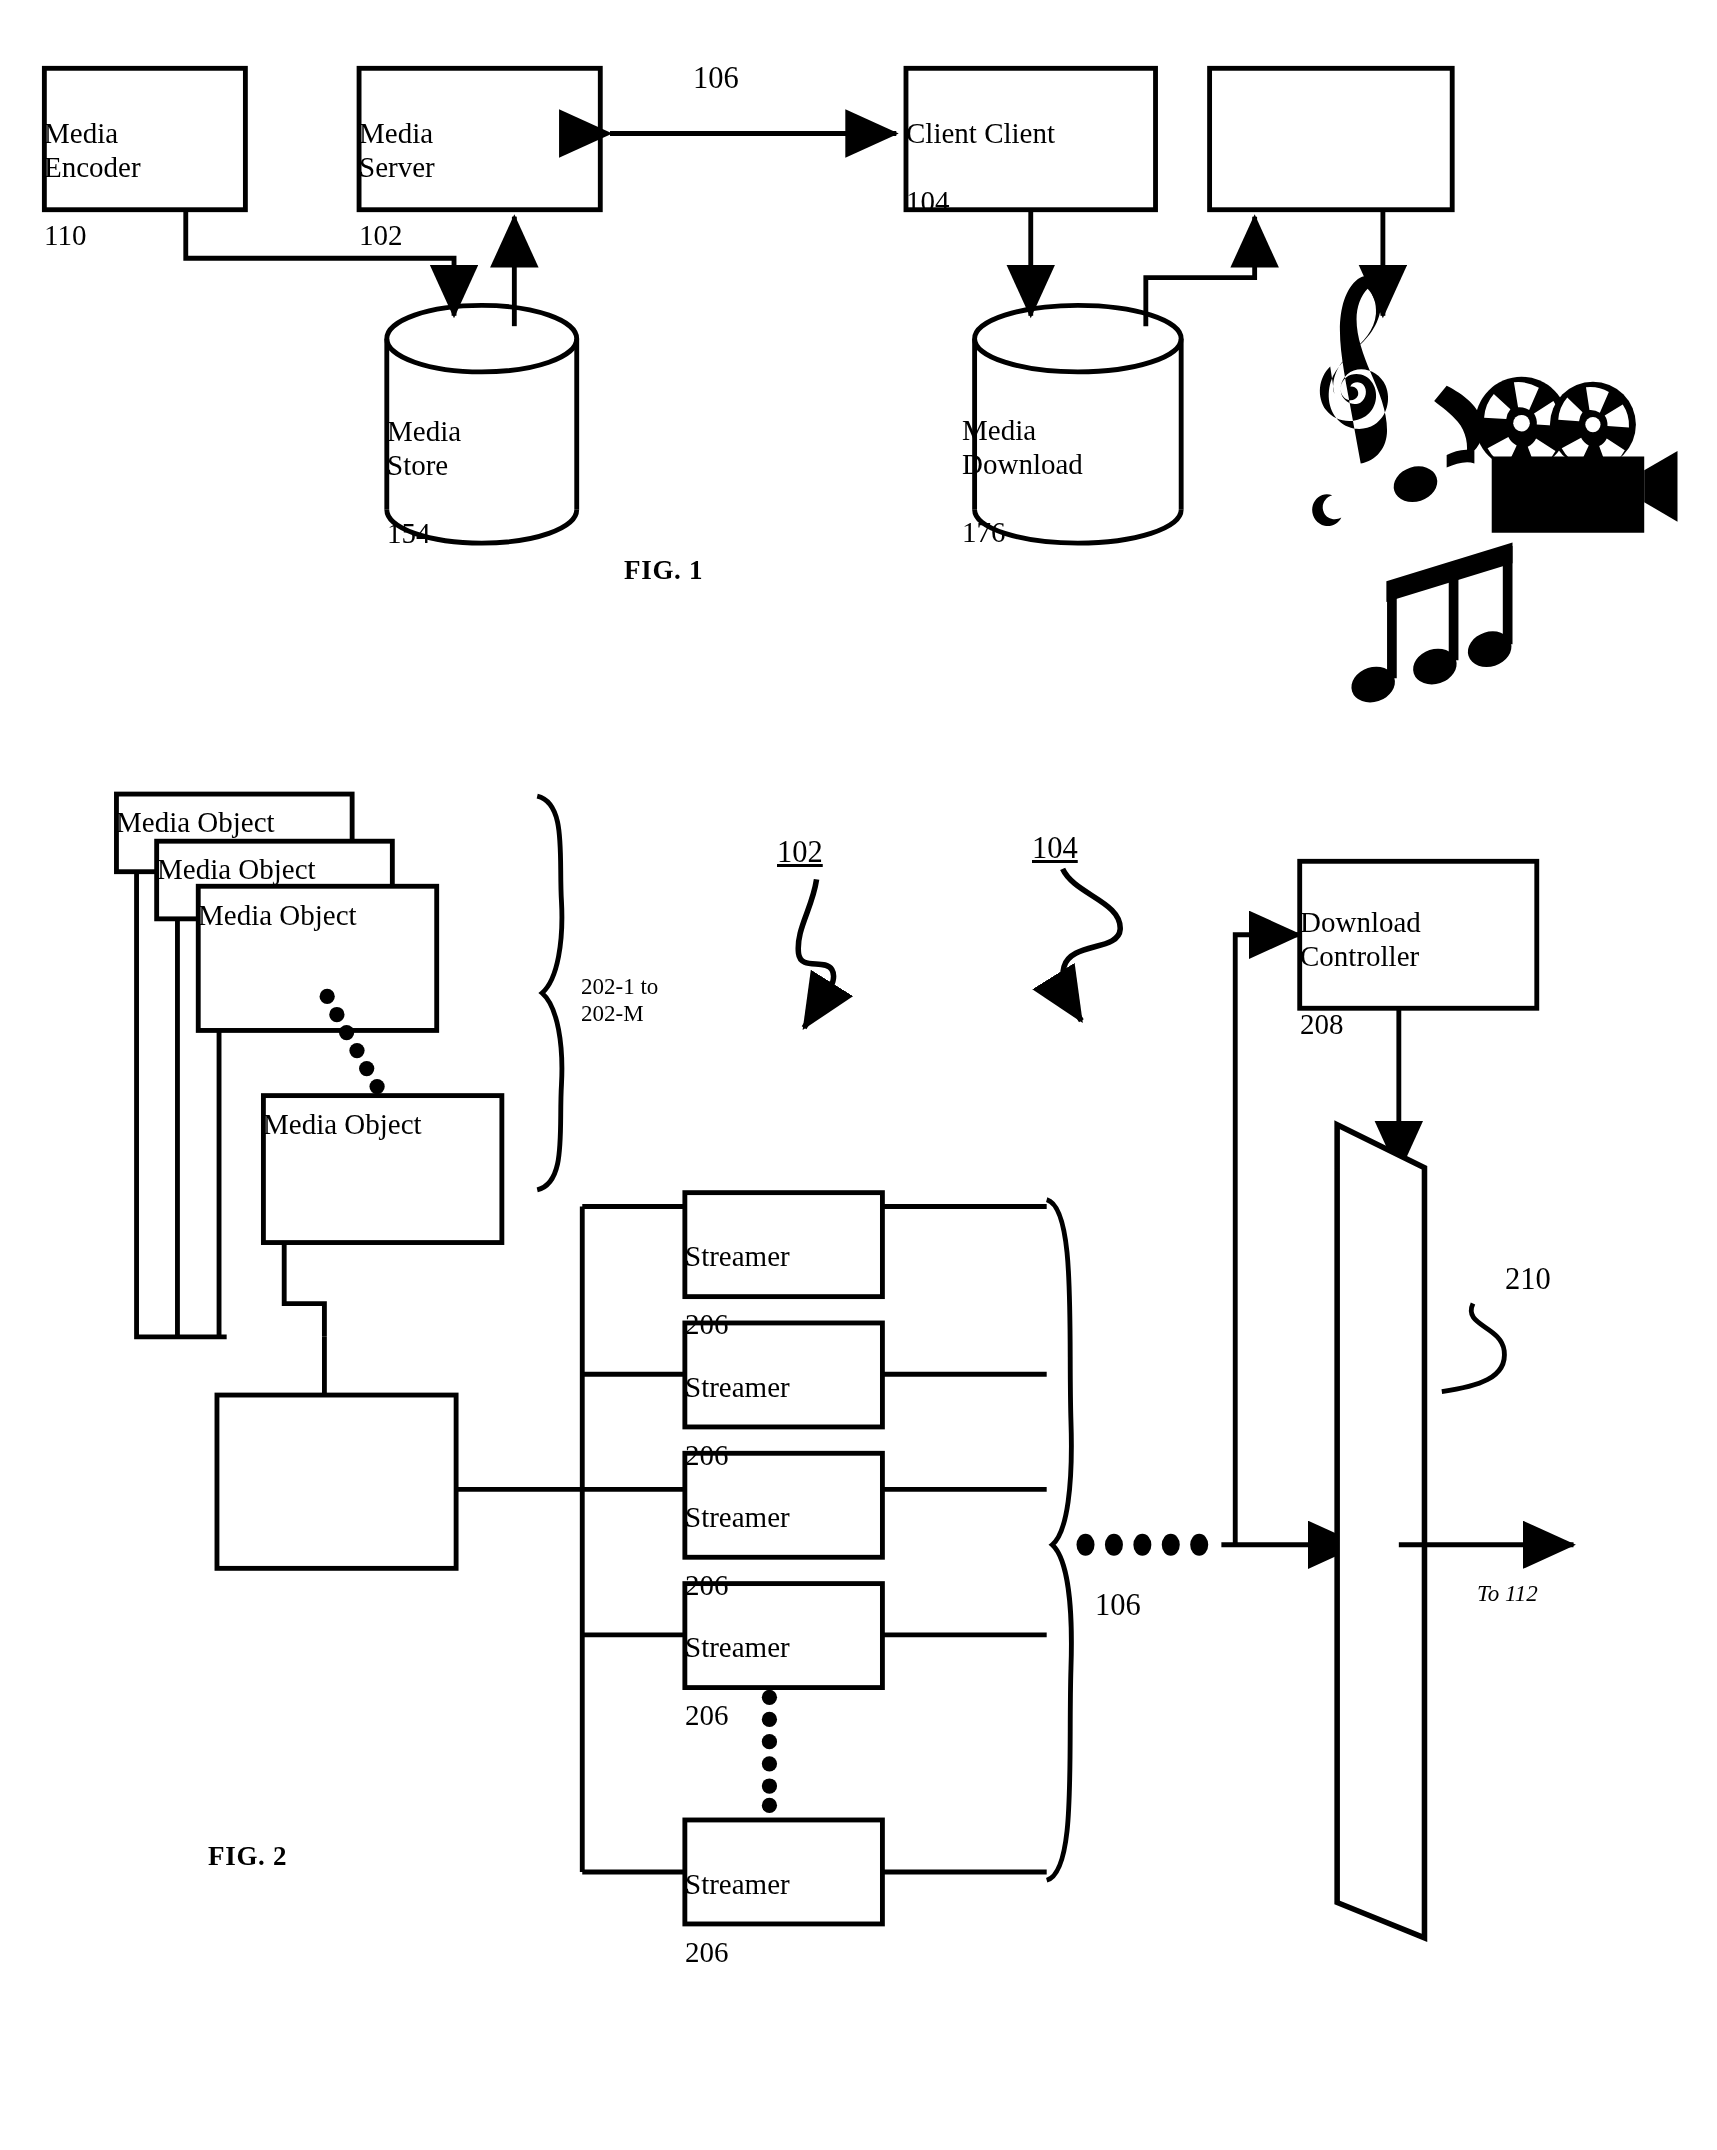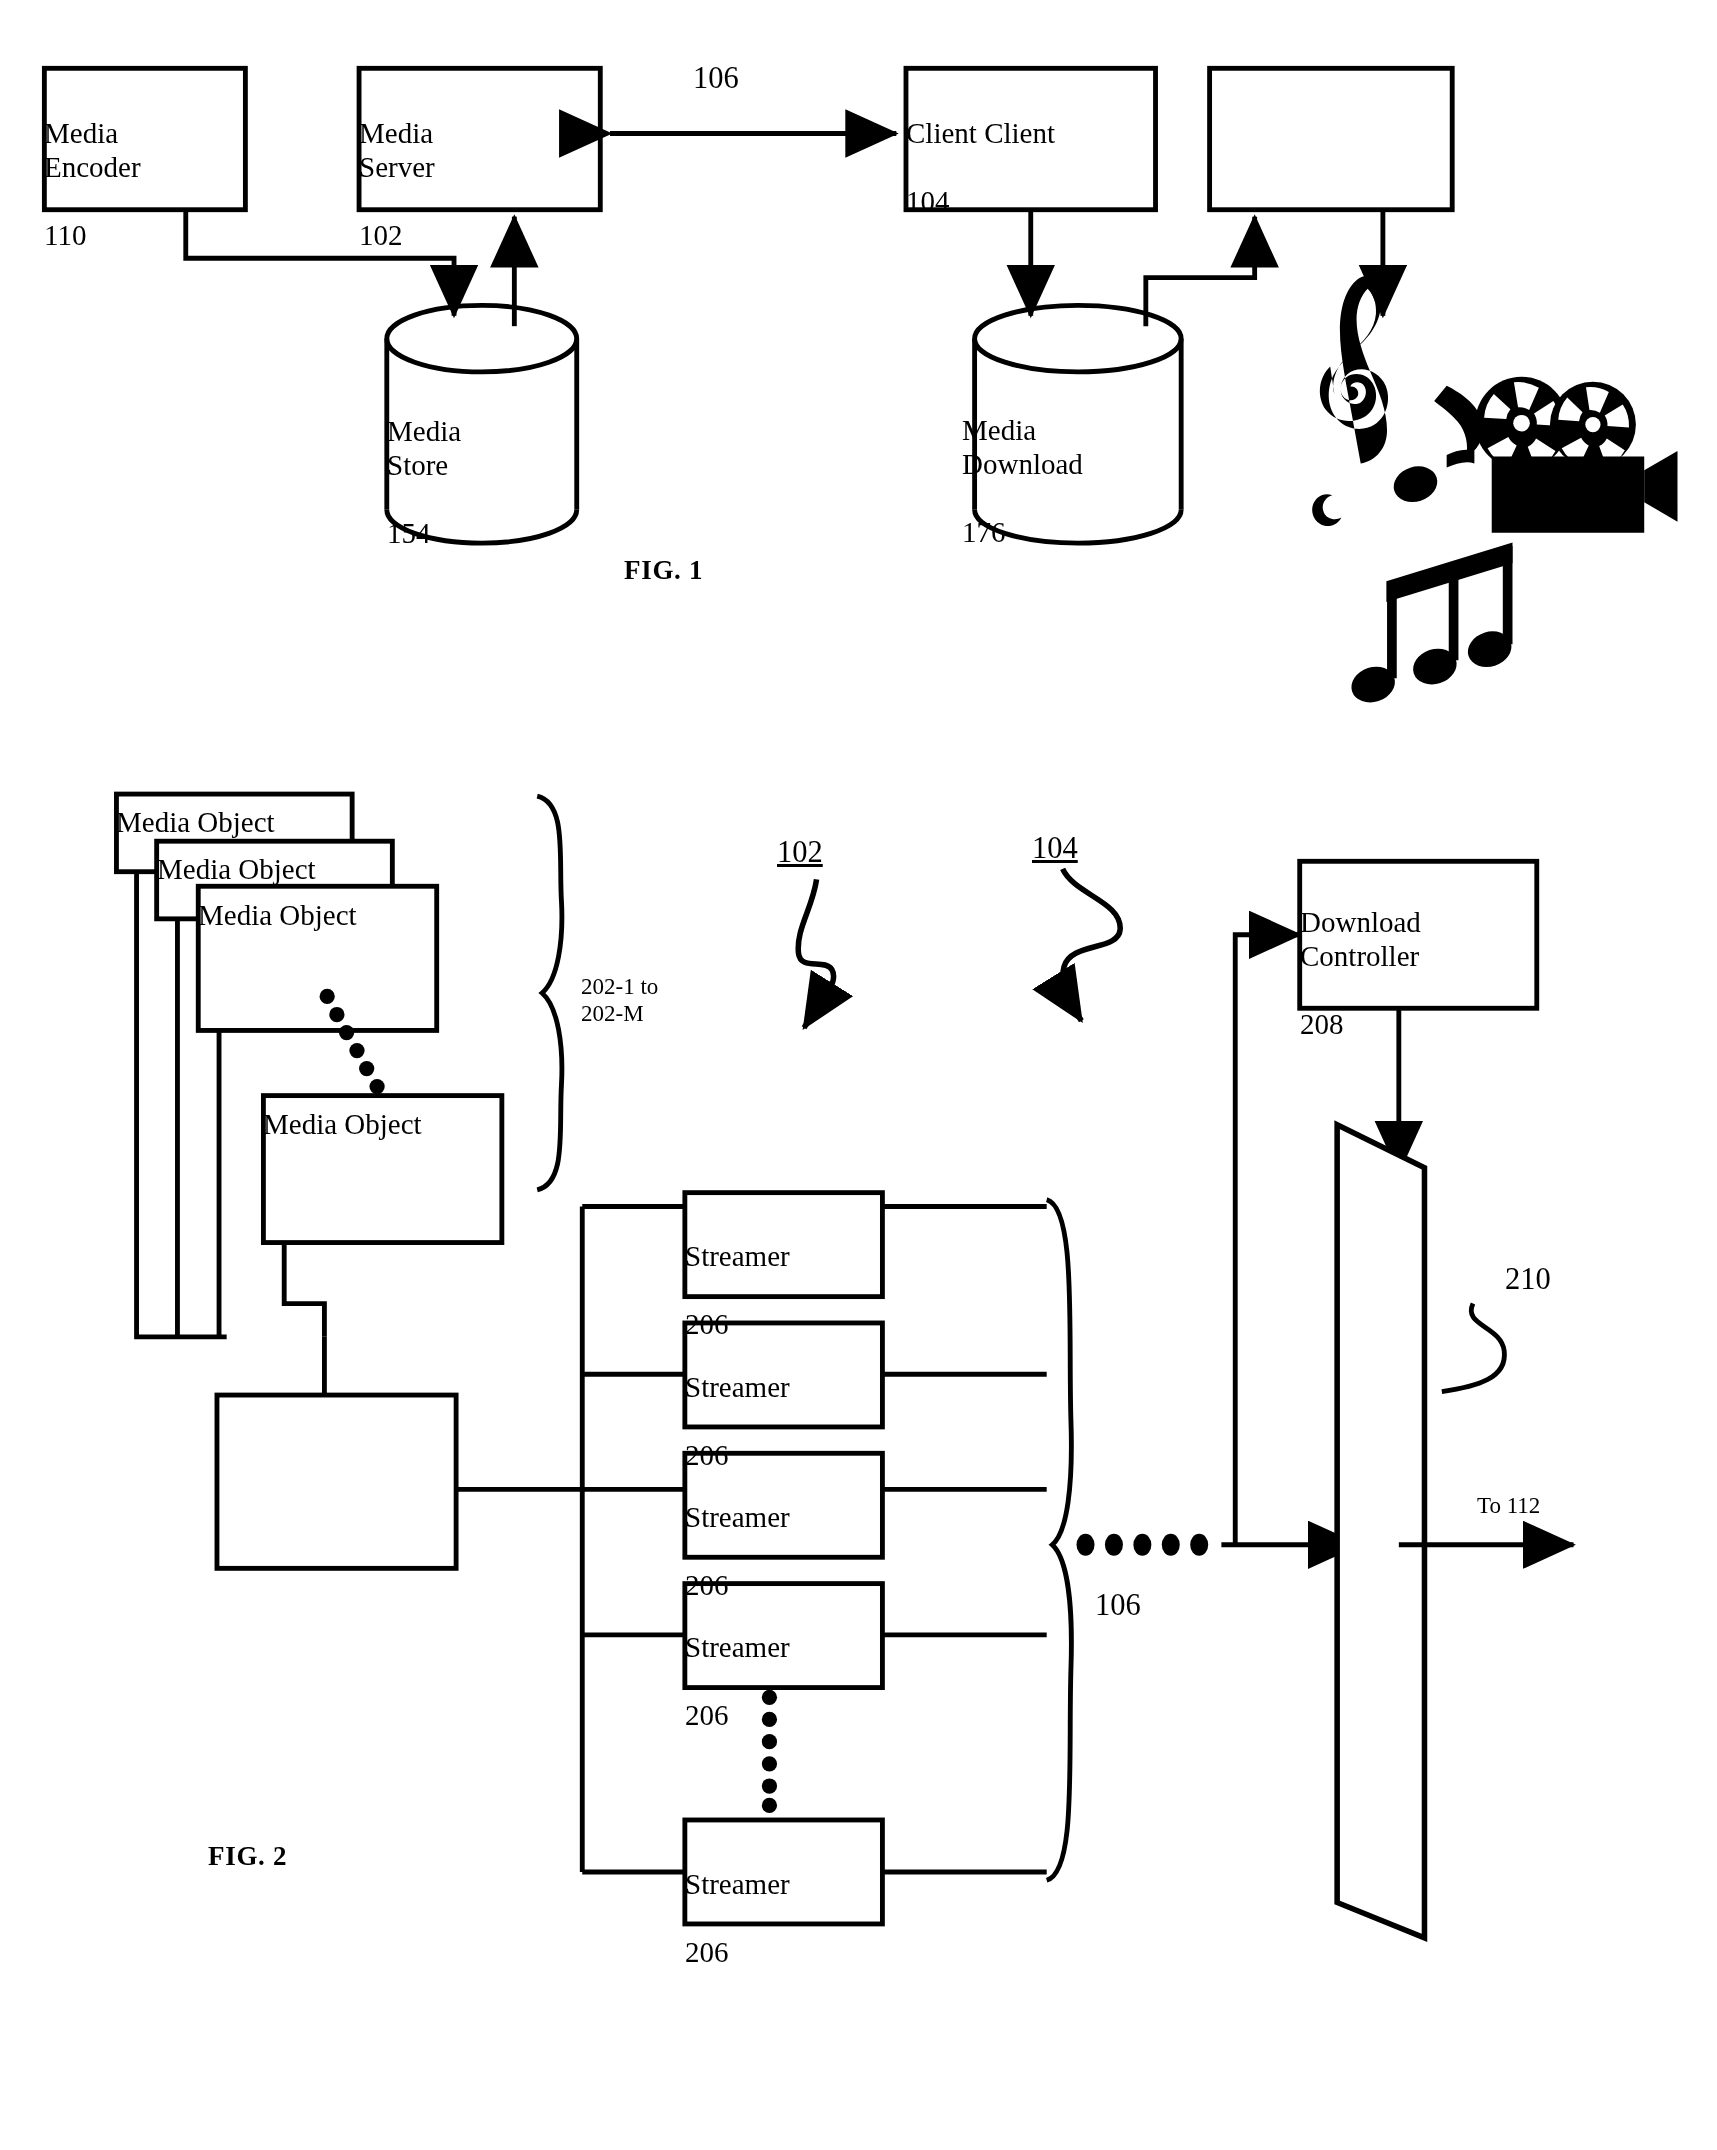--- a/index.html
+++ b/index.html
@@ -357,18 +357,18 @@
   </div>
   <div class="lbl box-label" style="left:685px; top:1834px; width:198px;">
     <span>Streamer</span><br>
     <span>206</span>
   </div>
 
   <div class="lbl ref-num" style="left:1095px; top:1588px; width:111px;">106</div>
 
   <div class="lbl ref-num" style="left:1505px; top:1248px; width:97px;margin-top:14px;">210</div>
 
-  <div class="lbl small-ref" style="left:1477px; top:1493px; width:173px;">To 112</div>
+  <div class="lbl small-ref" style="left:1477px; top:1581px; width:173px;font-style:italic;">To 112</div>
 
   <div class="lbl fig-label" style="left:208px; top:1841px; width:222px;">FIG. 2</div>
 
 </div>
 
 
 </body></html>

